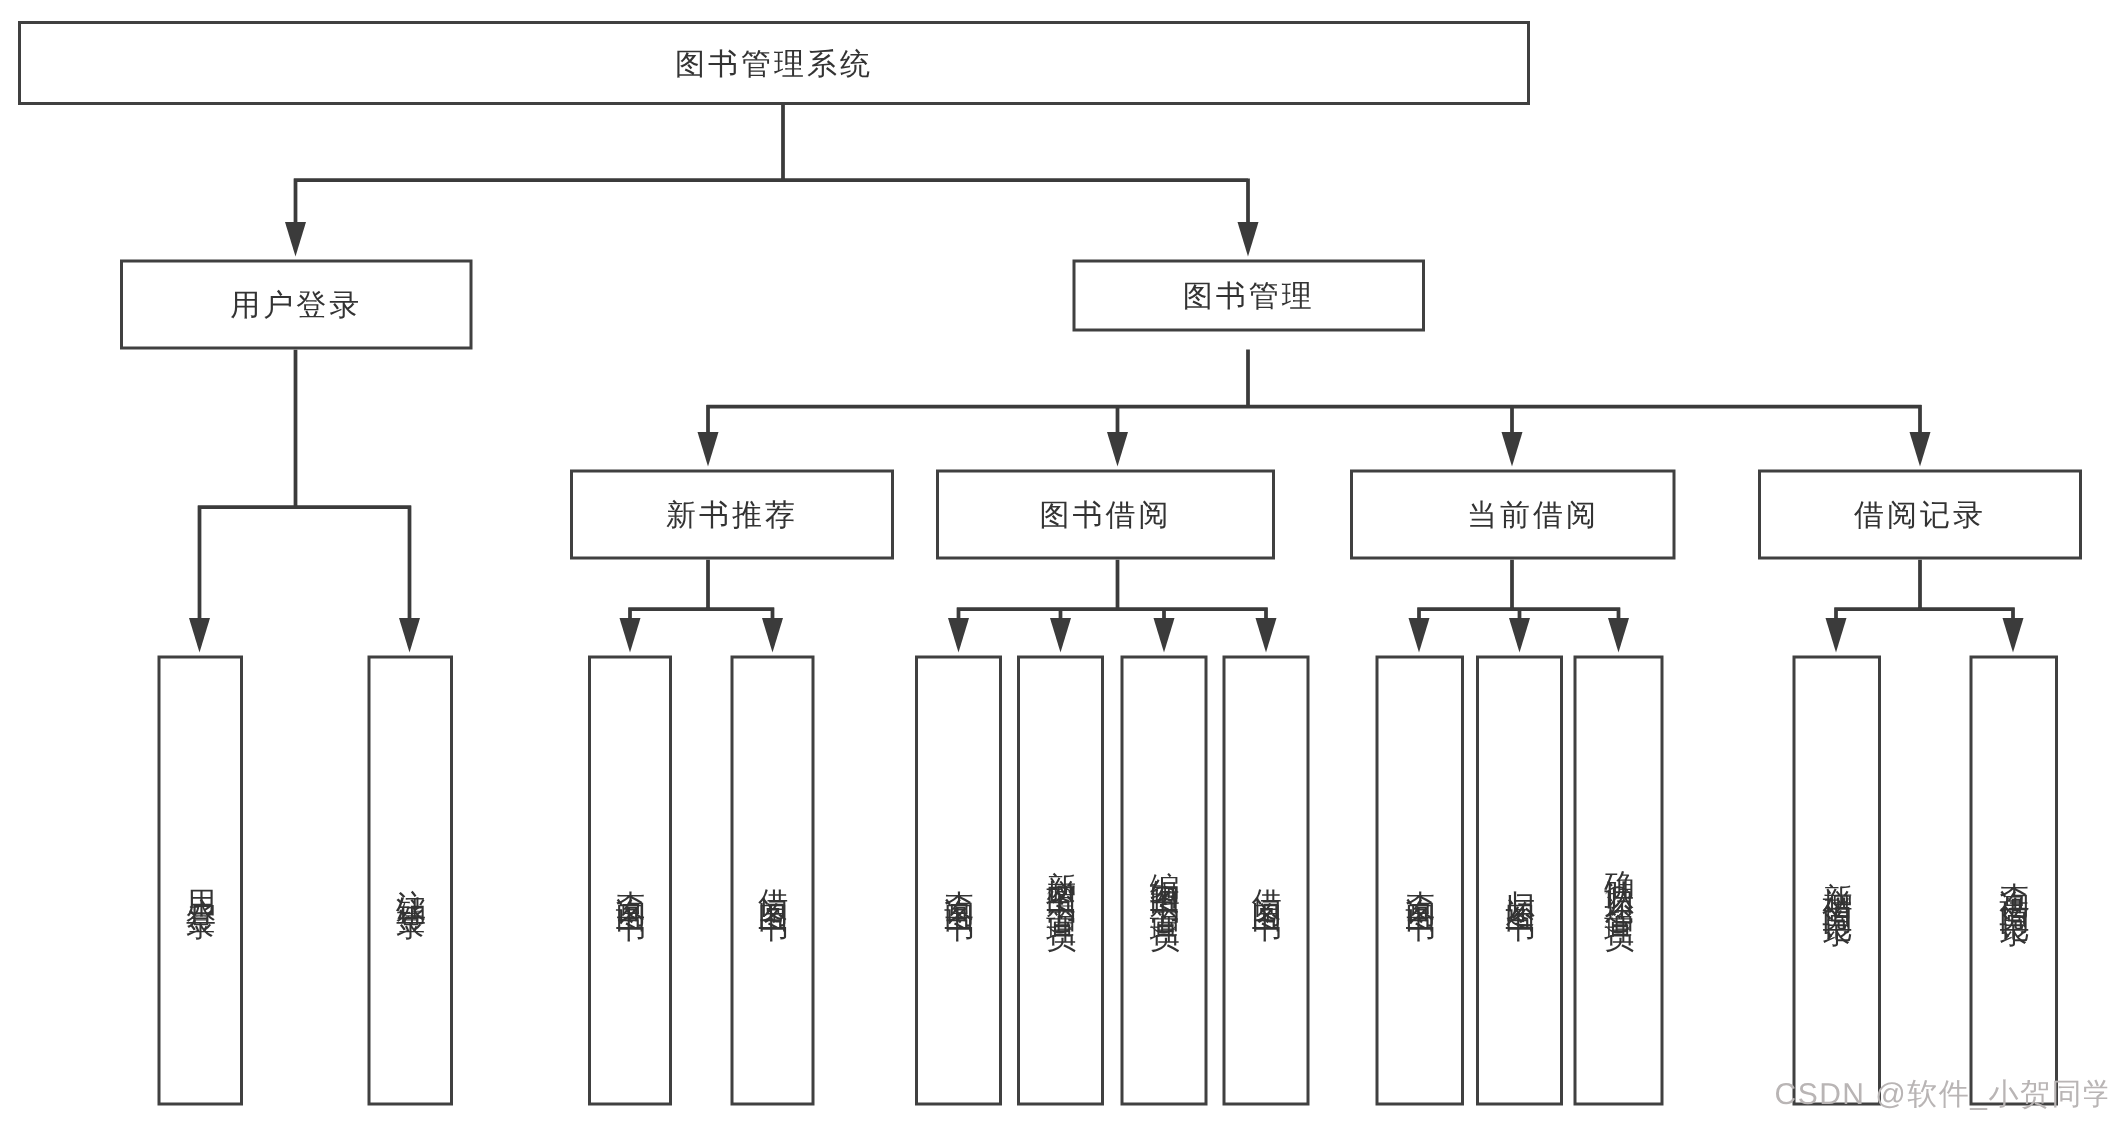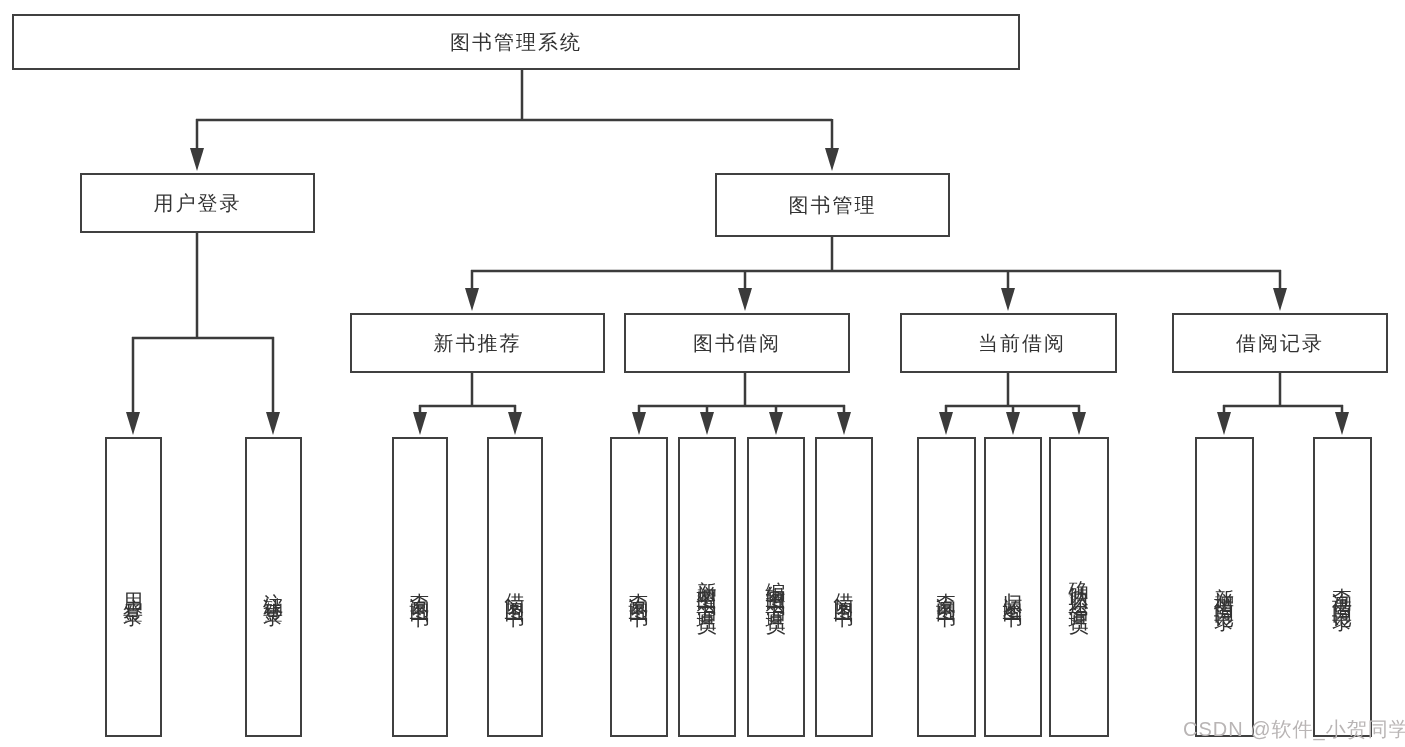--- a/index.html
+++ b/index.html
@@ -95,23 +95,23 @@
       <polygon points="1006,412 1020,412 1013,435"></polygon>
       <polygon points="1072,412 1086,412 1079,435"></polygon>
       <polygon points="1217,412 1231,412 1224,435"></polygon>
       <polygon points="1335,412 1349,412 1342,435"></polygon>
     </g>
   </svg>
 
   <div class="node hbox root-box" style="left:12px; top:14px; width:1008px; height:56px;">图书管理系统</div>
 
   <div class="node hbox" style="left:80px; top:173px; width:235px; height:60px;">用户登录</div>
-  <div class="node hbox" style="left:715px; top:173px; width:235px; height:64px;text-align:center;">图书管理</div>
+  <div class="node hbox" style="left:715px; top:173px; width:235px; height:48px;text-align:center;">图书管理</div>
 
-  <div class="node hbox" style="left:350px; top:313px; width:255px; height:60px;">新书推荐</div>
+  <div class="node hbox" style="left:380px; top:313px; width:216px; height:60px;">新书推荐</div>
   <div class="node hbox" style="left:624px; top:313px; width:226px; height:60px;">图书借阅</div>
   <div class="node hbox" style="left:900px; top:313px; width:217px; height:60px;padding-left:27px;">当前借阅</div>
   <div class="node hbox" style="left:1172px; top:313px; width:216px; height:60px;">借阅记录</div>
 
   <div class="node vbox" style="left:105px; top:437px; width:57px; height:300px;">
     <span>用户登录</span>
   </div>
   <div class="node vbox" style="left:245px; top:437px; width:57px; height:300px;">
     <span>注销登录</span>
   </div>

